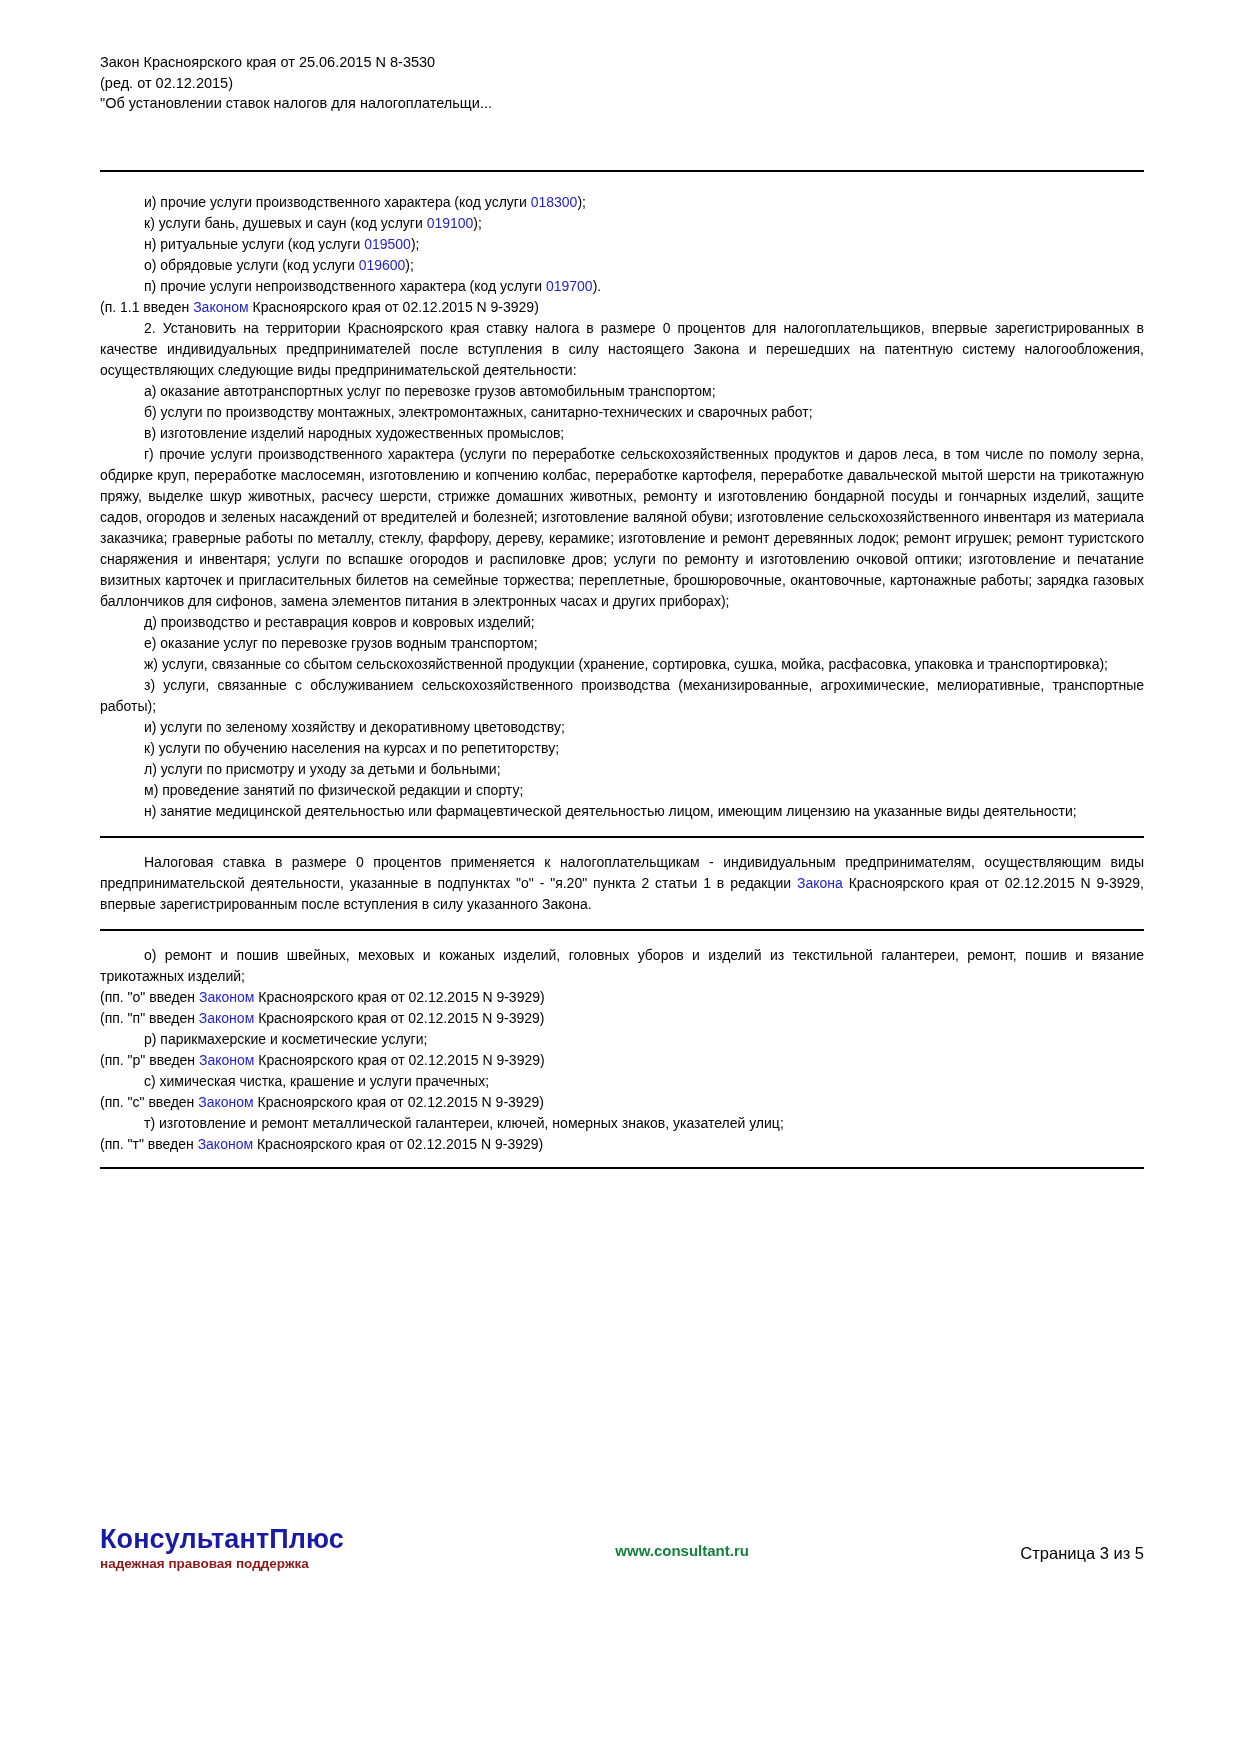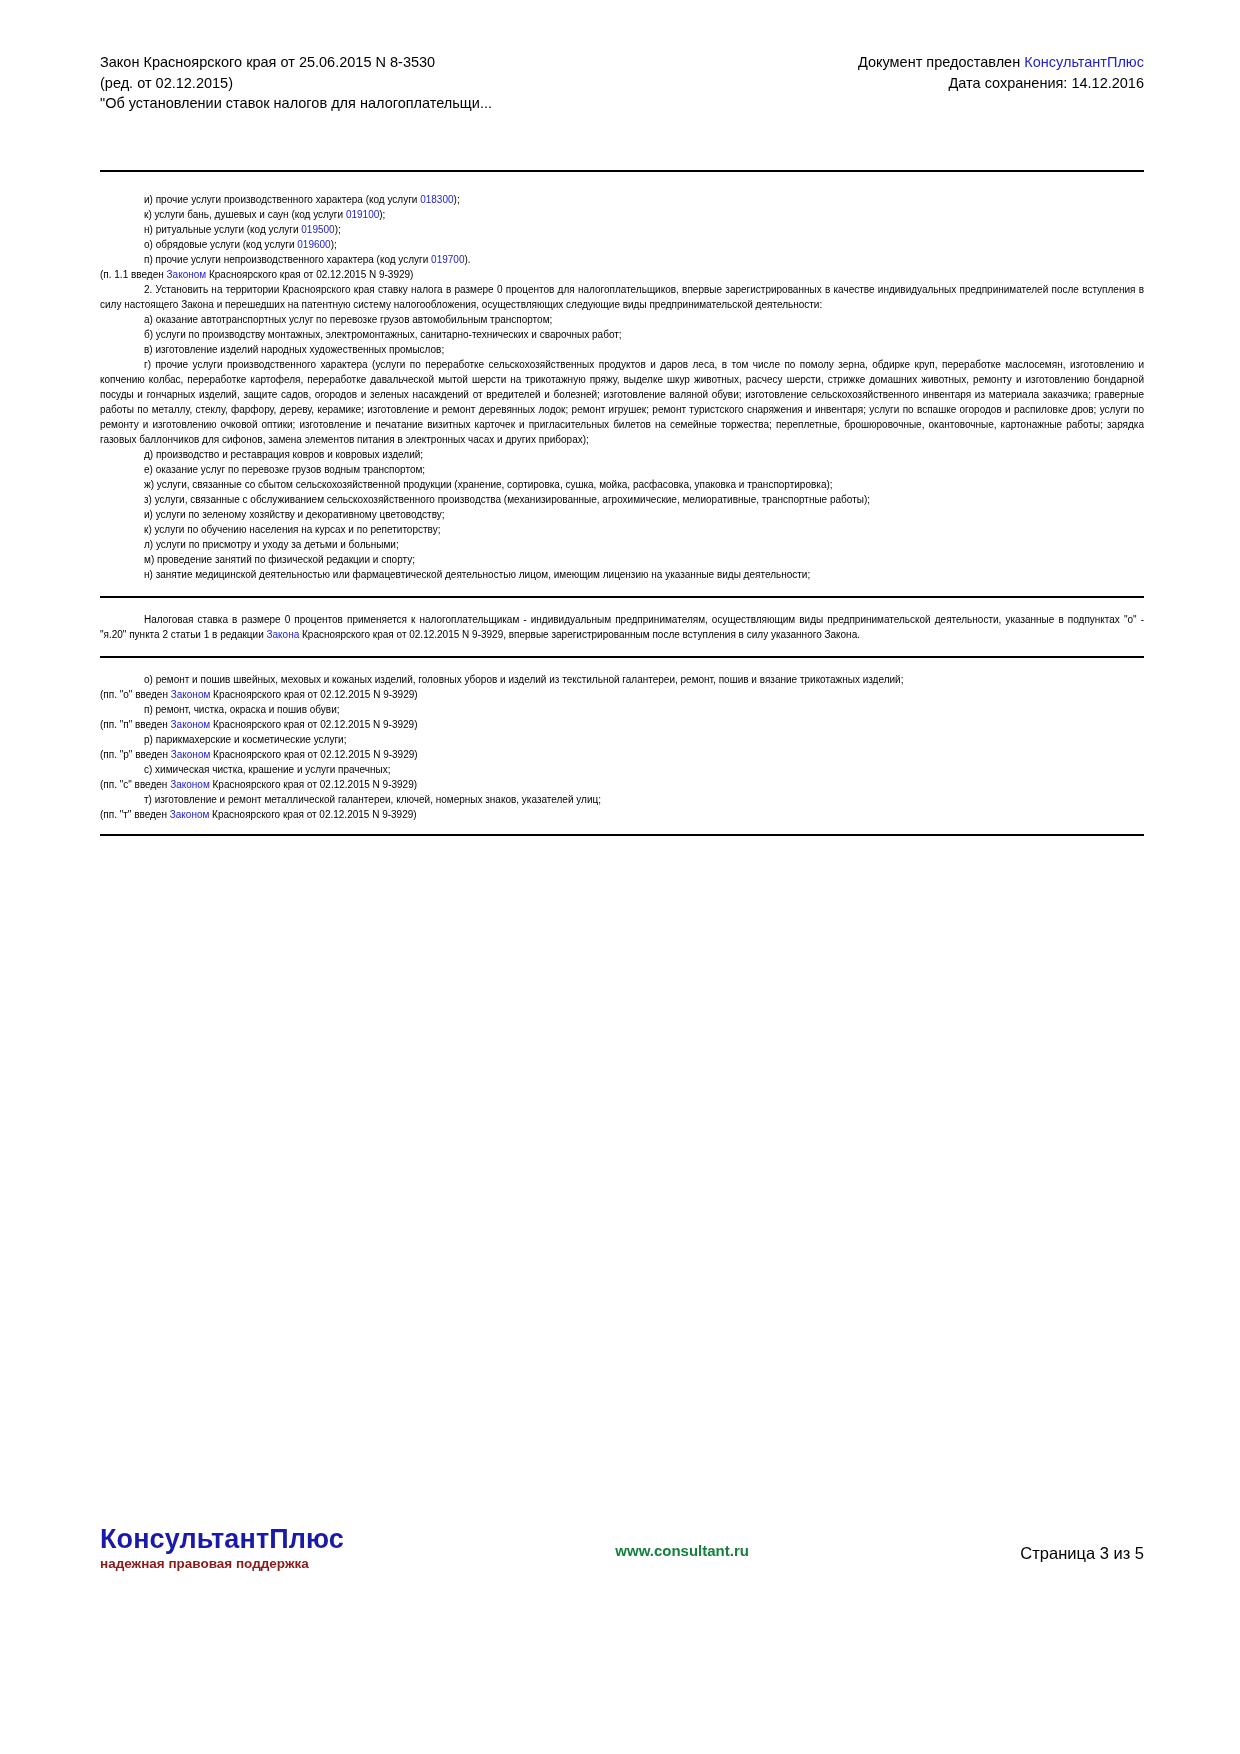--- a/index.html
+++ b/index.html
@@ -50,21 +50,21 @@
     border: 0;
     border-top: 2.5px solid #000;
     margin: 0;
   }
   .rule-top { margin-top: 56px; }
   .rule-mid { margin-top: 14px; margin-bottom: 14px; }
   .rule-bottom { margin-top: 12px; }
 
   
   .content {
-    font-size: 10px;
+    font-size: 14px;
     line-height: 1.50;
     text-align: justify;
     margin-top: 20px;
   }
   .content p {
     margin: 0;
     text-align: justify;
     text-justify: inter-word;
   }
   p.ind {            
@@ -120,24 +120,20 @@
 </head>
 <body>
 
 <div class="page">
 
   <div class="doc-header">
     <div class="hdr-left">
       <span class="hdr-line">Закон Красноярского края от 25.06.2015 N 8-3530</span>
       <span class="hdr-line">(ред. от 02.12.2015)</span>
       <span class="hdr-line">"Об установлении ставок налогов для налогоплательщи...</span>
-    </div>
-    <div class="hdr-right">
-      <span class="hdr-line"><span>Документ предоставлен </span><span class="link">КонсультантПлюс</span></span>
-      <span class="hdr-line">Дата сохранения: 14.12.2016</span>
     </div>
   </div>
 
   <hr class="rule rule-top">
 
   <div class="content">
 
     <div class="section-block">
       <p class="ind"><span>и) прочие услуги производственного характера (код услуги </span><span class="link">018300</span><span>);</span></p>
 
@@ -177,21 +173,20 @@
     <div class="section-block">
       <p class="ind"><span>Налоговая ставка в размере 0 процентов применяется к налогоплательщикам - индивидуальным предпринимателям, осуществляющим виды предпринимательской деятельности, указанные в подпунктах "о" - "я.20" пункта 2 статьи 1 в редакции </span><span class="link">Закона</span><span> Красноярского края от 02.12.2015 N 9-3929, впервые зарегистрированным после вступления в силу указанного Закона.</span></p>
     </div>
 
     <hr class="rule rule-mid">
 
     <div class="section-block">
       <p class="ind">о) ремонт и пошив швейных, меховых и кожаных изделий, головных уборов и изделий из текстильной галантереи, ремонт, пошив и вязание трикотажных изделий;</p>
       <p class="noind"><span>(пп. "о" введен </span><span class="link">Законом</span><span> Красноярского края от 02.12.2015 N 9-3929)</span></p>
 
-      <p class="ind">п) ремонт, чистка, окраска и пошив обуви;</p>
       <p class="noind"><span>(пп. "п" введен </span><span class="link">Законом</span><span> Красноярского края от 02.12.2015 N 9-3929)</span></p>
 
       <p class="ind">р) парикмахерские и косметические услуги;</p>
       <p class="noind"><span>(пп. "р" введен </span><span class="link">Законом</span><span> Красноярского края от 02.12.2015 N 9-3929)</span></p>
 
       <p class="ind">с) химическая чистка, крашение и услуги прачечных;</p>
       <p class="noind"><span>(пп. "с" введен </span><span class="link">Законом</span><span> Красноярского края от 02.12.2015 N 9-3929)</span></p>
 
       <p class="ind">т) изготовление и ремонт металлической галантереи, ключей, номерных знаков, указателей улиц;</p>
       <p class="noind"><span>(пп. "т" введен </span><span class="link">Законом</span><span> Красноярского края от 02.12.2015 N 9-3929)</span></p>

